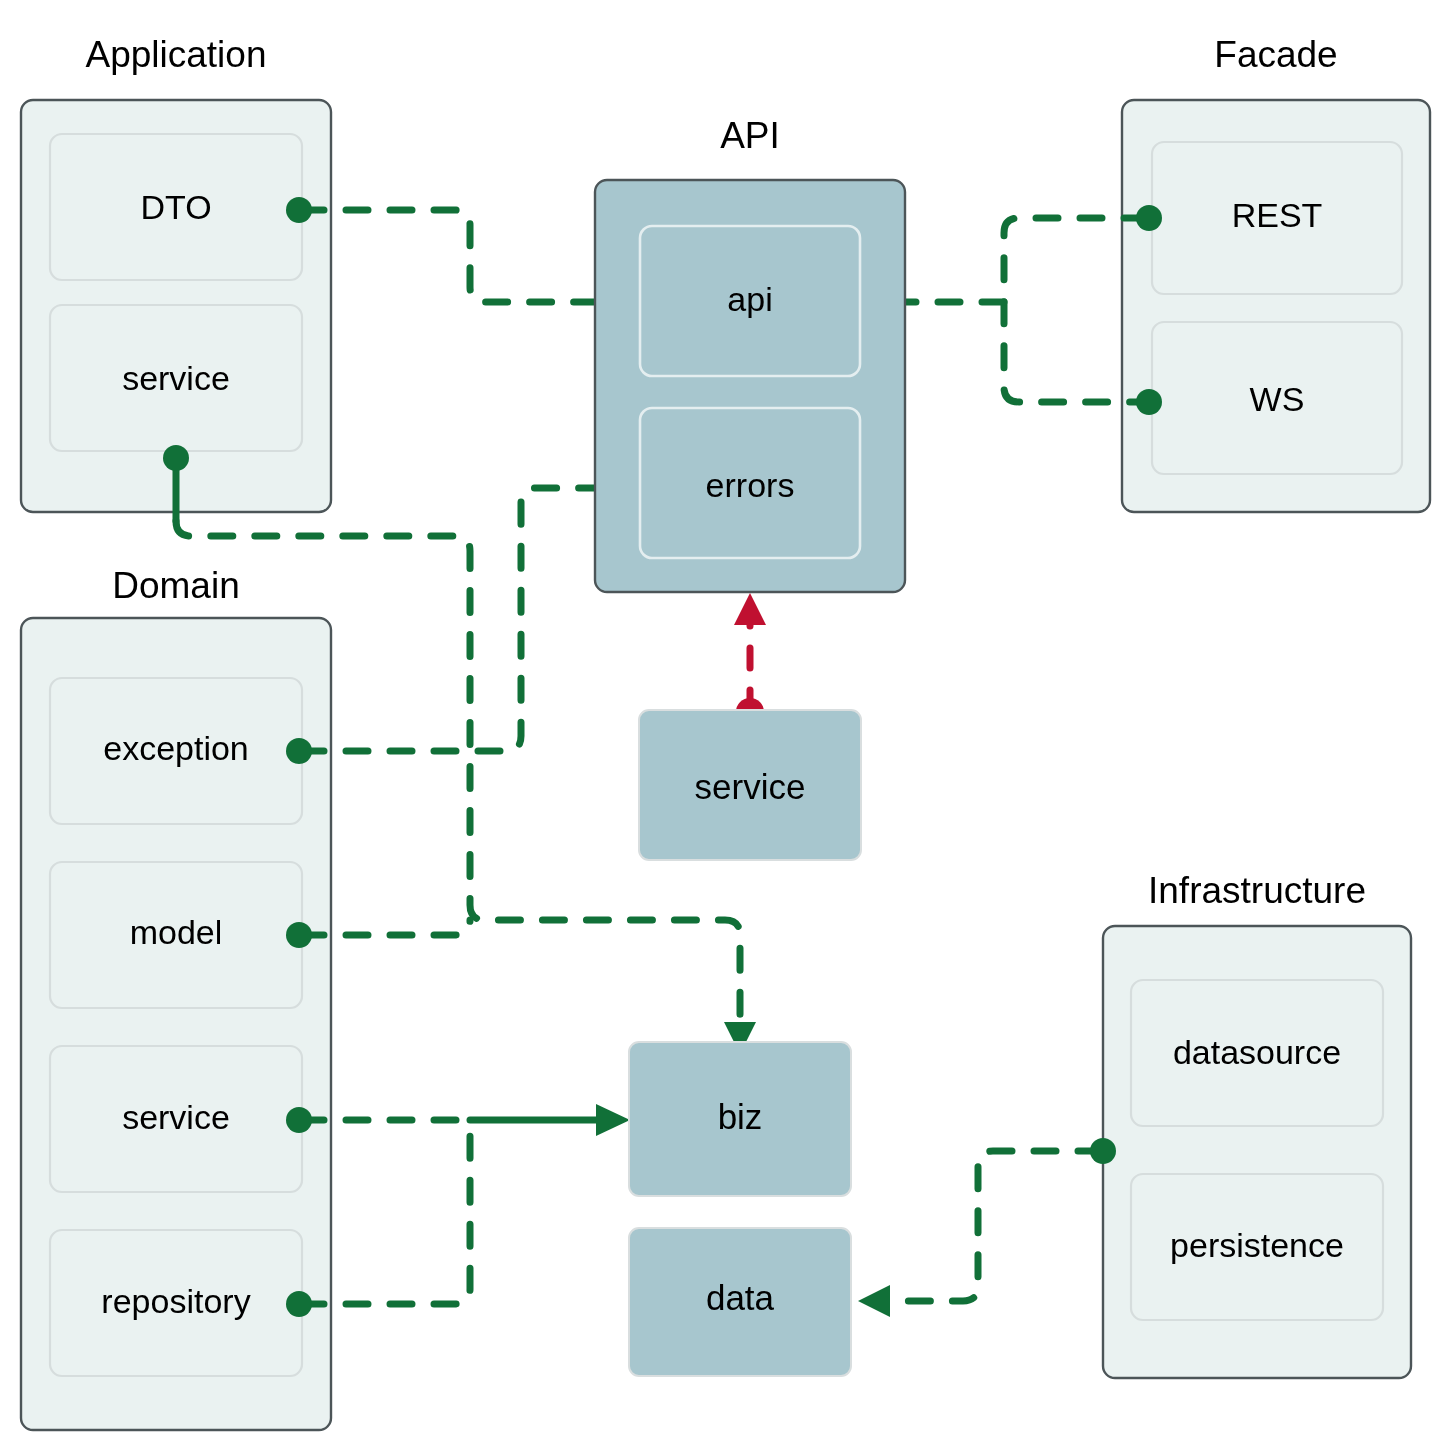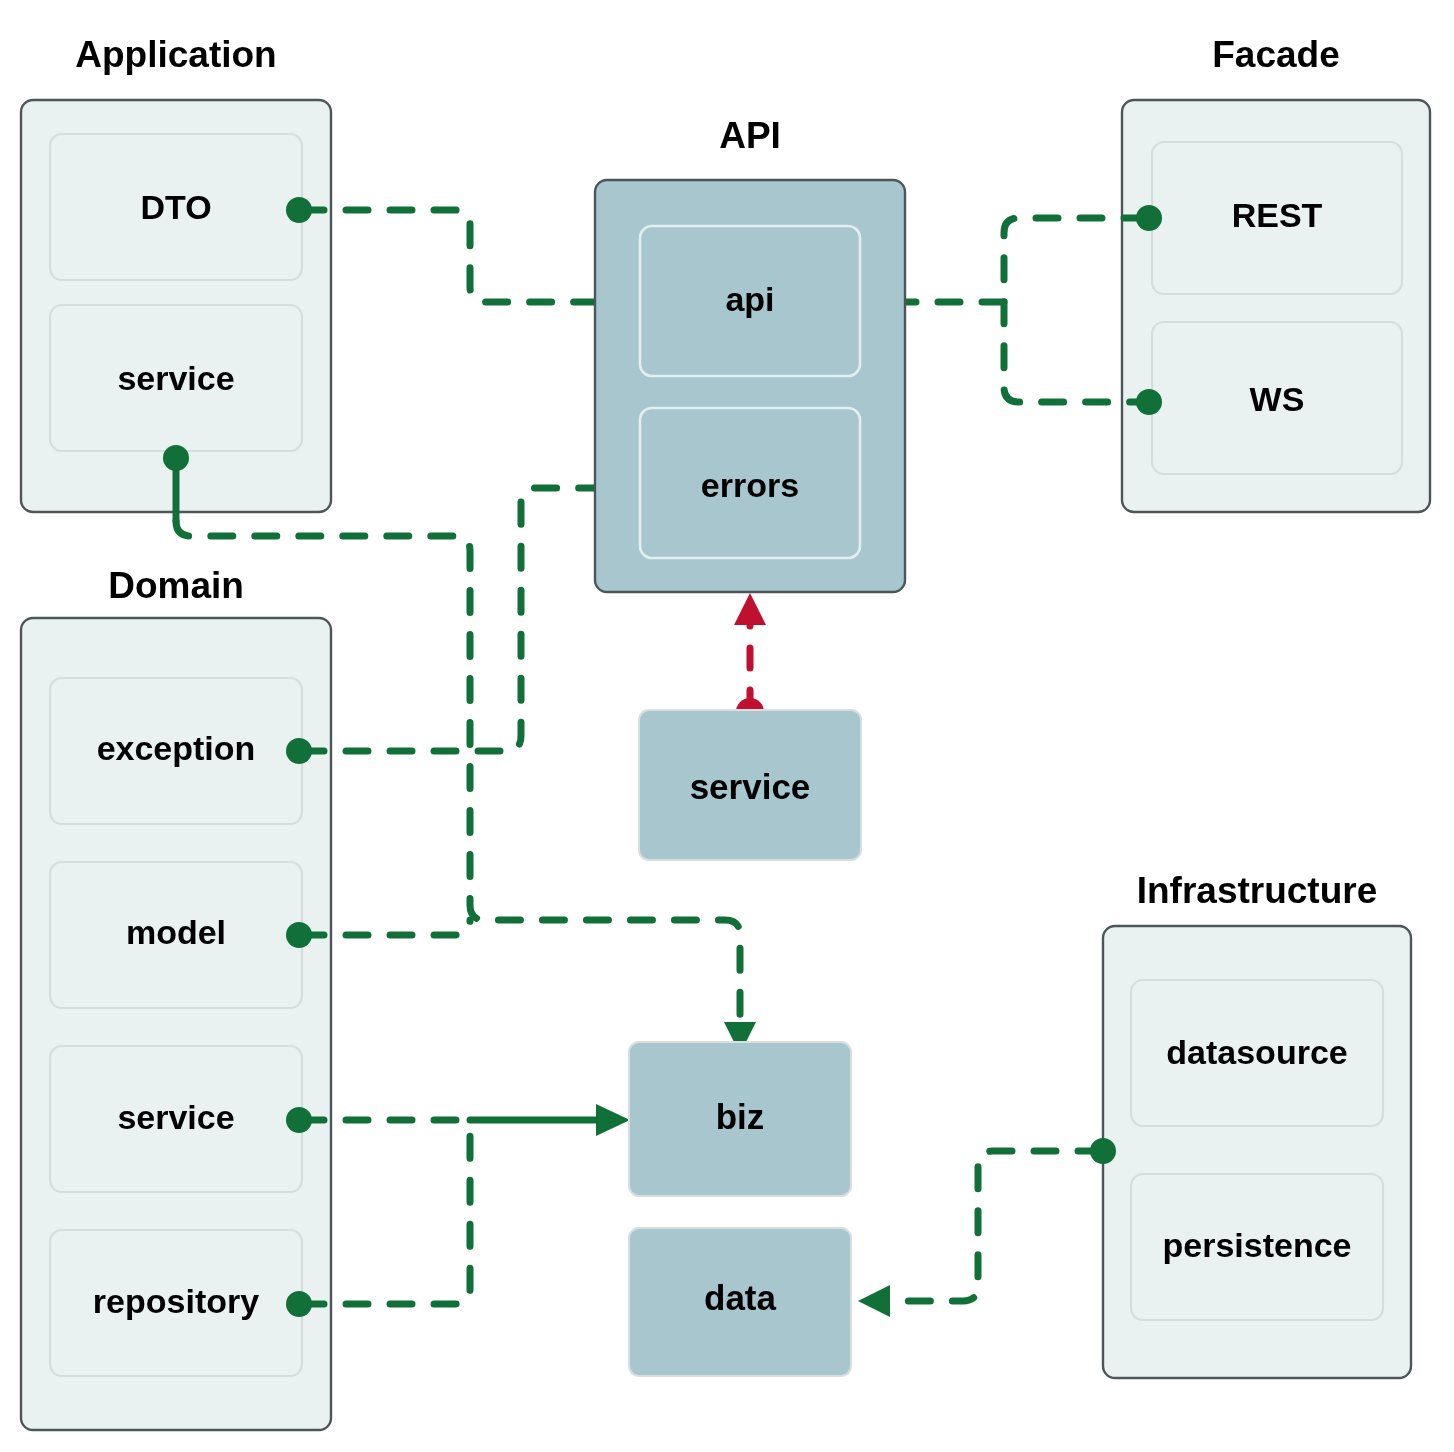--- a/index.html
+++ b/index.html
@@ -10,21 +10,20 @@
   body {
     width: 1454px;
     height: 1452px;
     font-family: "Liberation Sans", sans-serif;
     overflow: hidden;
   }
   #diagram-root {
     position: relative;
     width: 1454px;
     height: 1452px;
-    font-weight: bold;
   }
   svg.canvas {
     position: absolute;
     top: 0;
     left: 0;
     width: 1454px;
     height: 1452px;
     display: block;
   }
   .group-title {

